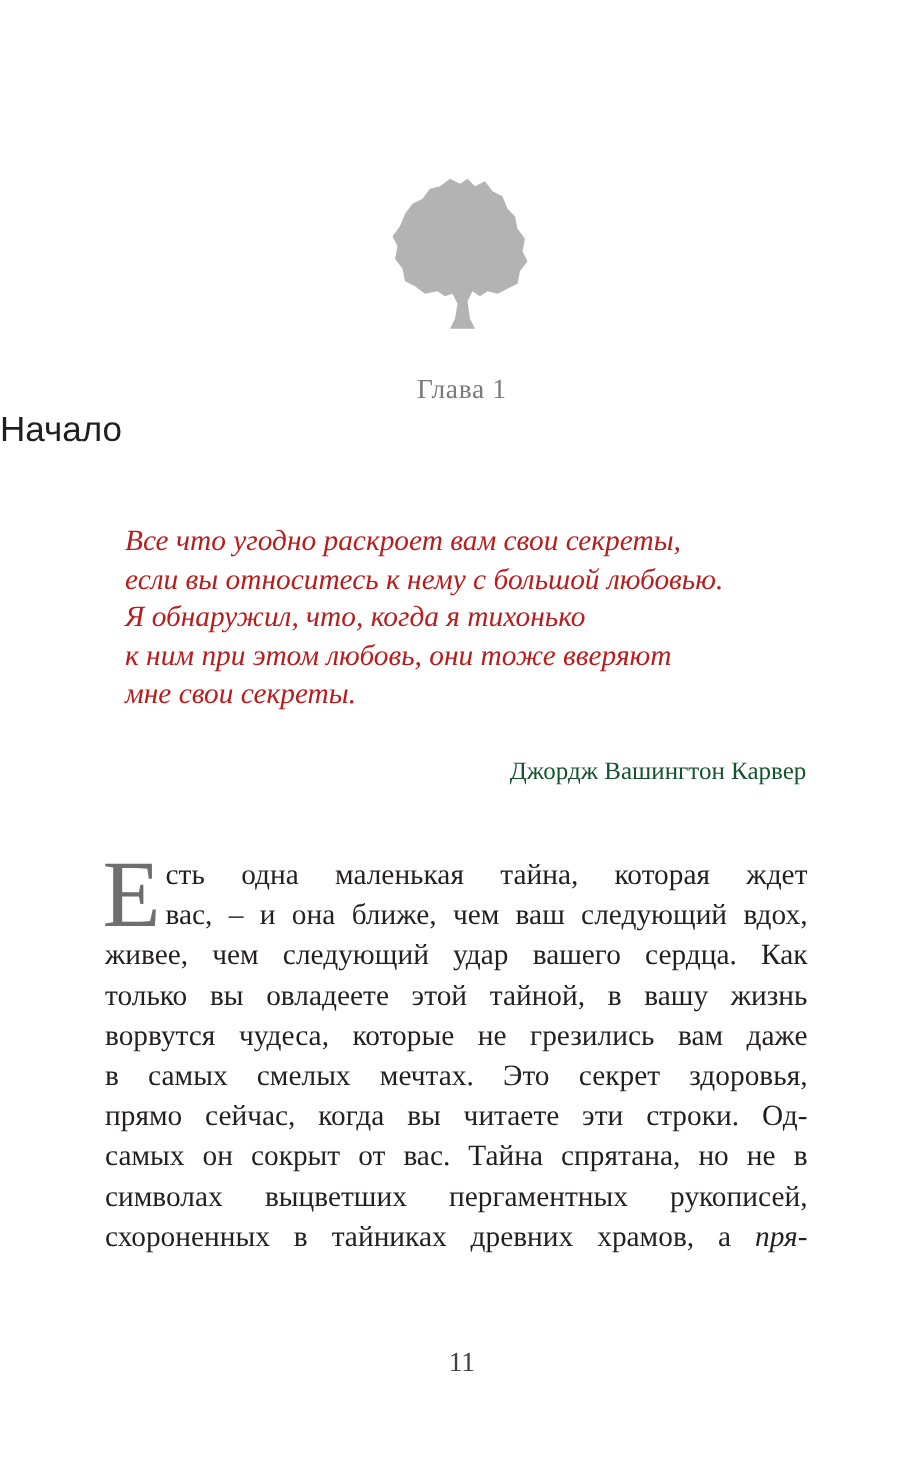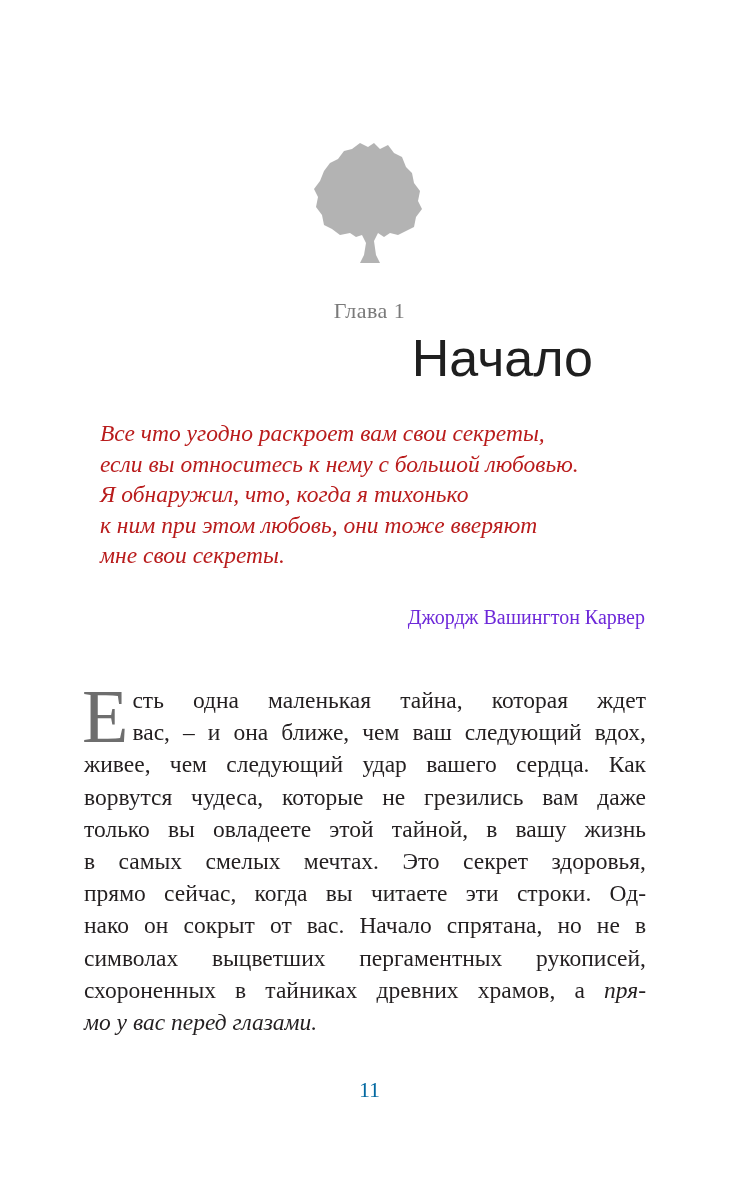--- a/index.html
+++ b/index.html
@@ -1,36 +1,36 @@
 <!DOCTYPE html>
 <html><head>
 <meta charset="utf-8">
 <style>
   html, body { margin: 0; padding: 0; background: #ffffff; }
   body { width: 739px; height: 1182px; position: relative; overflow: hidden;
          font-family: "Liberation Serif", "DejaVu Serif", serif; color: #231f20; }
   .tree { position: absolute; left: 310px; top: 135px; width: 120px; height: 130px; }
   .chapter-label { position: absolute; left: 0; width: 739px; top: 298px; text-align: center;
          font-size: 22px; color: #7a7a7a; letter-spacing: 0.5px; }
-  .chapter-title { position: absolute; left: 0; width: 593px; top: 328px; text-align: right;
-         font-size: 52px; color: #1f1f1f; font-family: "Liberation Sans", "DejaVu Sans", sans-serif; }
+  .chapter-title { position: absolute; left: 0; width: 593px; top: 328px; text-align: left;
+         font-size: 28px; color: #1f1f1f; font-family: "Liberation Sans", "DejaVu Sans", sans-serif; }
   .epigraph { position: absolute; left: 100px; width: 545px; top: 418px; 
          font-style: italic; font-size: 23.5px; line-height: 30.5px; color: #b91c1c; }
   .epigraph div { white-space: nowrap; }
-  .attribution { position: absolute; right: 94px; top: 606px; font-size: 20px; color: #6d28d9; }
+  .attribution { position: absolute; right: 94px; top: 606px; font-size: 20px; color: #14532d; }
   .body-text { position: absolute; left: 84px; width: 562px; top: 684px;
          font-size: 23.5px; line-height: 32.2px; color: #231f20; }
   .line { white-space: nowrap; text-align: justify; text-align-last: justify; height: 32.2px; }
   .line.last { text-align-last: left; }
   .dropcap { float: left; font-size: 76px; line-height: 60px; color: #6e6e6e;
          margin: 2px 4px 0 -2px; height: 62px; }
   .first-lines { overflow: hidden; margin-left: 44px; }
   .em { font-style: italic; }
   .page-number { position: absolute; left: 0; width: 739px; top: 1077px; text-align: center;
-         font-size: 22px; color: #0369a1; }
+         font-size: 22px; color: #404040; }
 </style>
 </head>
 <body>
 
 <div class="tree">
   <svg width="120" height="130" viewBox="0 0 120 130">
     <path fill="#b3b3b3" d="M58 12 L64 8 L70 14 L78 10 L84 18 L92 22 L96 32 L102 38 L104 48 L110 56 L108 66 L112 74 L106 82 L104 92 L96 96 L88 100 L80 98 L74 102 L68 98 L64 106 L66 120 L70 128 L50 128 L54 120 L56 108 L52 100 L46 102 L40 98 L30 100 L22 94 L14 90 L12 80 L6 72 L8 62 L4 54 L10 46 L14 36 L20 28 L28 24 L34 16 L42 14 L50 8 Z"></path>
   </svg>
 </div>
 
@@ -46,23 +46,22 @@
 </div>
 <div class="attribution">Джордж Вашингтон Карвер</div>
 
 <div class="body-text">
   <span class="dropcap">Е</span>
   <div class="first-lines">
     <div class="line">сть одна маленькая тайна, которая ждет</div>
     <div class="line">вас, – и она ближе, чем ваш следующий вдох,</div>
   </div>
   <div class="line">живее, чем следующий удар вашего сердца. Как</div>
+  <div class="line">только вы овладеете этой тайной, в вашу жизнь</div>
   <div class="line">ворвутся чудеса, которые не грезились вам даже</div>
-  <div class="line">только вы овладеете этой тайной, в вашу жизнь</div>
   <div class="line">в самых смелых мечтах. Это секрет здоровья,</div>
   <div class="line">прямо сейчас, когда вы читаете эти строки. Од-</div>
-  <div class="line">нако он сокрыт от вас. Начало спрятана, но не в</div>
+  <div class="line">самых он сокрыт от вас. Тайна спрятана, но не в</div>
   <div class="line">символах выцветших пергаментных рукописей,</div>
   <div class="line"><span>схороненных в тайниках древних храмов, а </span><span class="em">пря-</span></div>
-  <div class="line last em">мо у вас перед глазами.</div>
 </div>
 
 <div class="page-number">11</div>
 
 </body></html>

